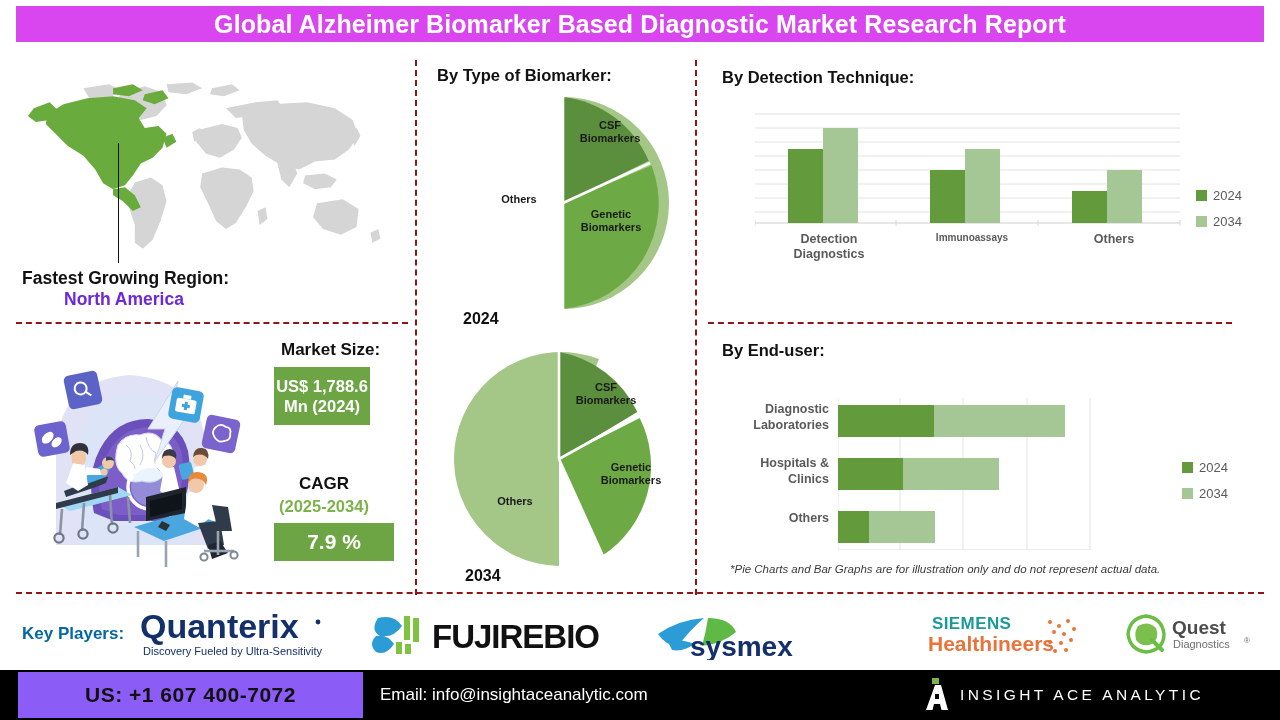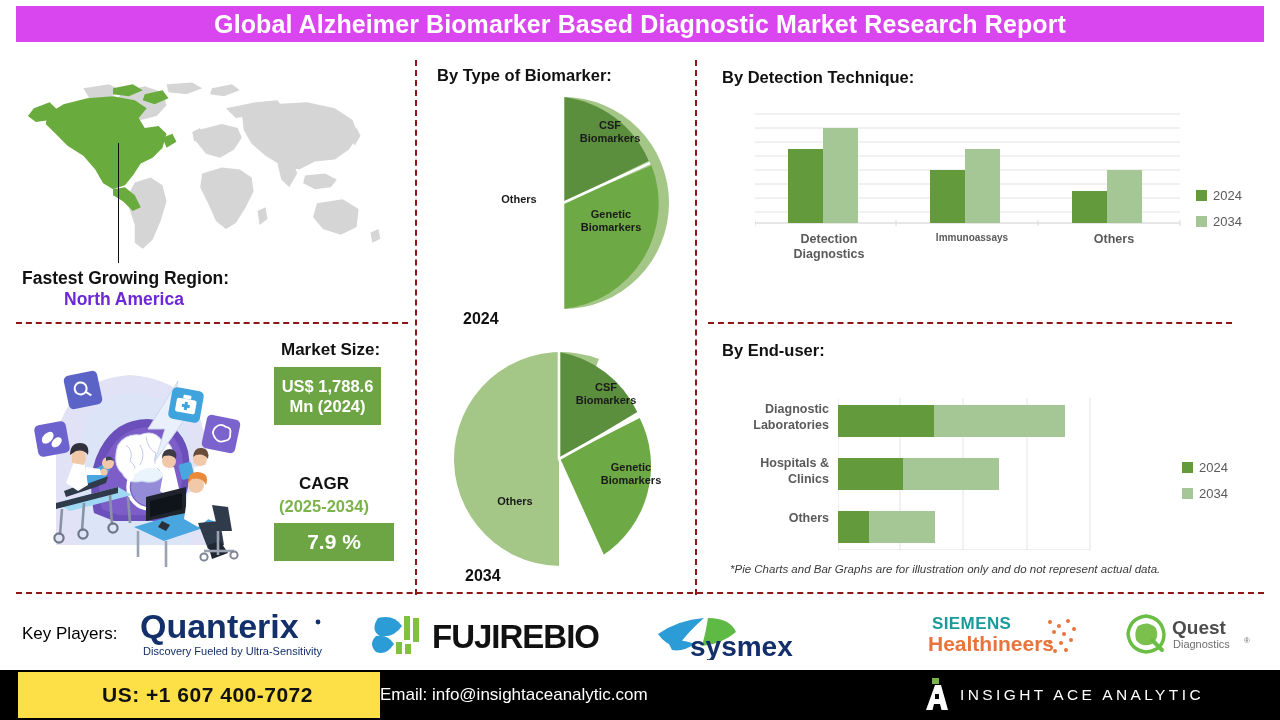--- a/index.html
+++ b/index.html
@@ -42,21 +42,21 @@
   
   .illus{position:absolute;left:22px;top:345px;width:250px;height:230px;}
   .illus svg{display:block;width:100%;height:100%;}
   
   .ms-title{position:absolute;left:281px;top:340px;font-size:17px;font-weight:bold;color:#111;}
   .green-box{
     position:absolute;background:#6DA544;color:#fff;display:flex;
     align-items:center;justify-content:center;text-align:center;
     font-weight:bold;line-height:1.22;
   }
-  .ms-box{left:274px;top:367px;width:107px;height:58px;font-size:16.5px;}
+  .ms-box{left:274px;top:367px;width:96px;height:58px;font-size:16.5px;}
   .cagr-title{position:absolute;left:299px;top:474px;font-size:17px;font-weight:bold;color:#111;}
   .cagr-years{position:absolute;left:279px;top:497px;font-size:16.5px;font-weight:bold;color:#7CB24A;}
   .cagr-box{left:274px;top:523px;width:120px;height:38px;font-size:21px;}
   
   .sect-title{position:absolute;font-size:16.5px;font-weight:bold;color:#111;}
   
   .pie-wrap{position:absolute;}
   .pie-wrap svg{display:block;}
   .pie-year{position:absolute;font-size:16px;font-weight:bold;color:#111;}
   .pie-lbl{
@@ -66,29 +66,29 @@
   
   .chart{position:absolute;}
   .chart svg{display:block;}
   .legend{position:absolute;font-size:13px;color:#5a5a5a;}
   .legend .row{display:flex;align-items:center;margin-bottom:11px;}
   .legend .sw{width:11px;height:11px;margin-right:6px;display:inline-block;}
   .foot-note{
     position:absolute;left:730px;top:563px;font-size:11.5px;font-style:italic;
     color:#3a3a3a;font-family:"Liberation Sans", sans-serif;
   }
-  .kp-label{position:absolute;left:22px;top:624px;font-size:17px;font-weight:normal;color:#000000;}
+  .kp-label{position:absolute;left:22px;top:624px;font-size:17px;font-weight:bold;color:#0369a1;}
   .logo{position:absolute;}
   .logo svg{display:block;}
   
   .footer{position:absolute;left:0;top:670px;width:1280px;height:50px;background:#000;}
   .footer-phone{
-    position:absolute;left:18px;top:672px;width:345px;height:46px;background:#fde047;
+    position:absolute;left:18px;top:672px;width:345px;height:46px;background:#8b5cf6;
     display:flex;align-items:center;justify-content:center;
-    color:#111;font-size:21px;font-weight:bold;letter-spacing:.5px;padding-left:17px;
+    color:#111;font-size:21px;font-weight:bold;letter-spacing:.5px;
   }
   .footer-email{
     position:absolute;left:380px;top:672px;height:46px;display:flex;align-items:center;
     color:#fff;font-size:17px;
   }
   .footer-brand{
     position:absolute;left:960px;top:672px;height:46px;display:flex;align-items:center;
     color:#fff;font-size:15.5px;letter-spacing:3.4px;
   }
   .brand-mark{position:absolute;left:920px;top:678px;width:34px;height:34px;}

